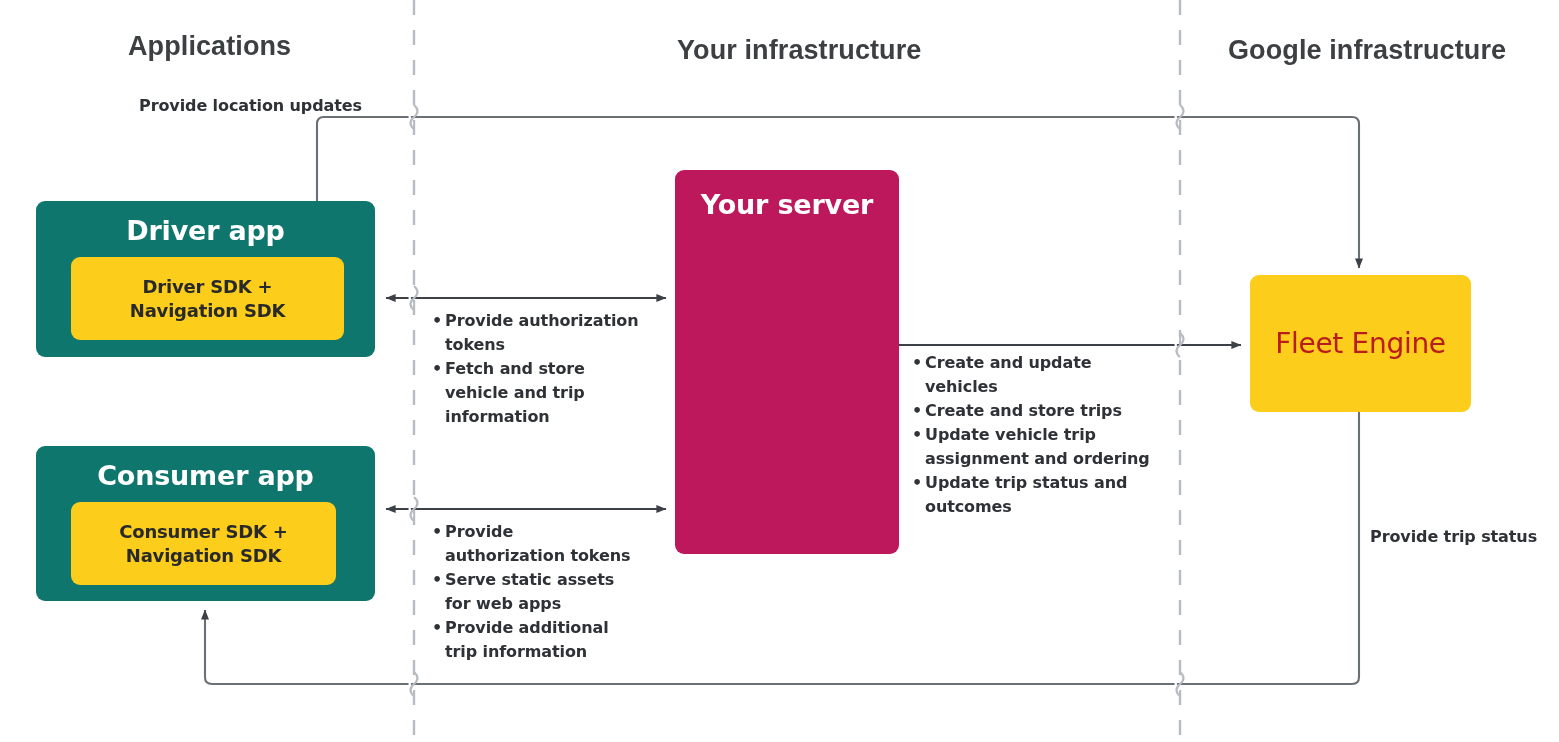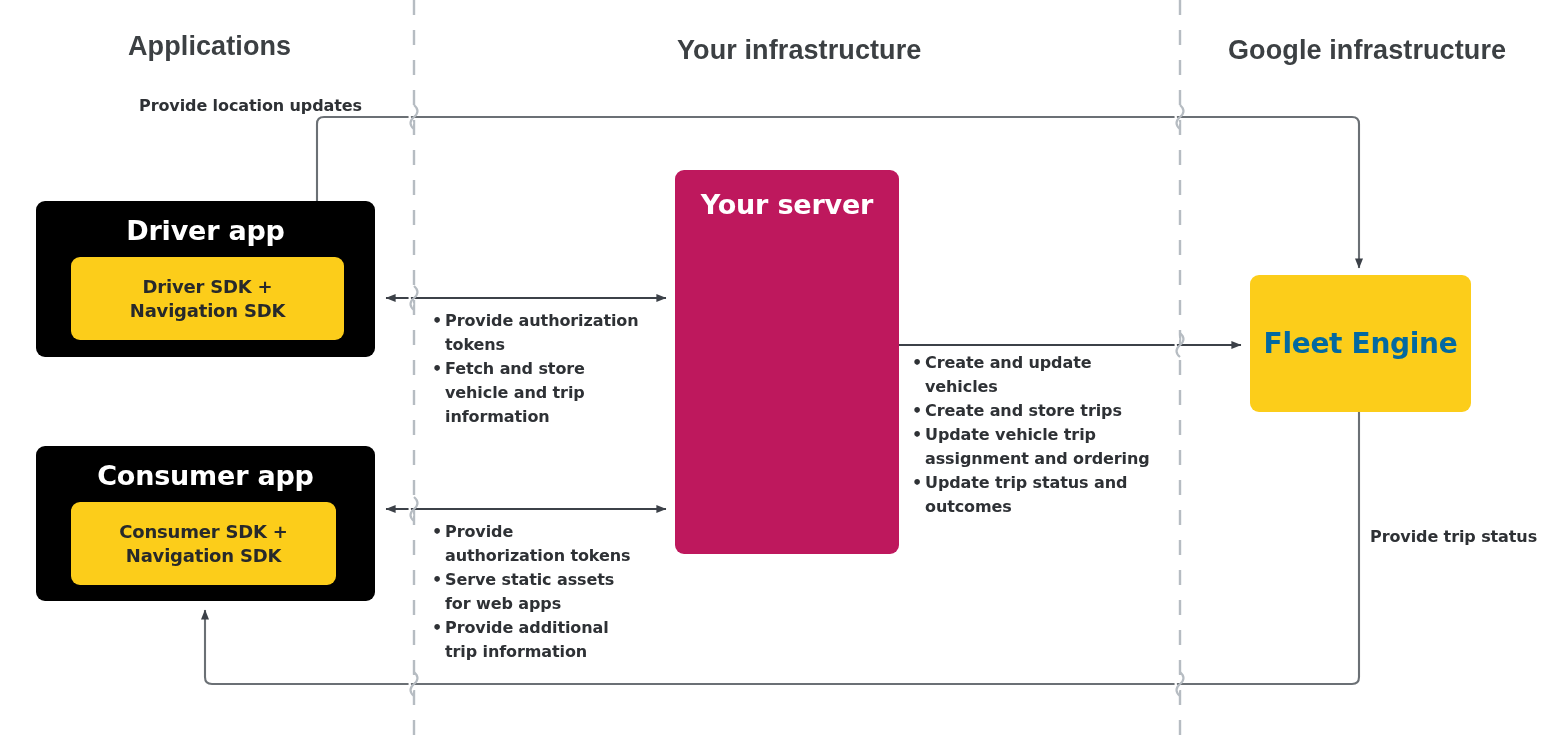--- a/index.html
+++ b/index.html
@@ -36,21 +36,21 @@
     white-space: nowrap;
     letter-spacing: 0.1px;
   }
   #head-applications   { left: 128px; top: 31px; }
   #head-your-infra     { left: 677px; top: 35px; }
   #head-google-infra   { left: 1228px; top: 35px; }
 
   
   .app-box {
     position: absolute;
-    background: #000000;
+    background: #0f766e;
     border-radius: 9px;
     box-sizing: border-box;
   }
   .app-title {
     position: absolute;
     left: 0;
     right: 0;
     text-align: center;
     color: #ffffff;
     font-family: "DejaVu Sans", sans-serif;
@@ -102,24 +102,24 @@
     top: 275px;
     width: 221px;
     height: 137px;
     background: #fccd1a;
     border-radius: 9px;
     display: flex;
     align-items: center;
     justify-content: center;
   }
   #fleet-engine .fe-label {
-    color: #0369a1;
+    color: #b91c1c;
     font-family: "DejaVu Sans", sans-serif;
     font-size: 28px;
-    font-weight: bold;
+    font-weight: normal;
     white-space: nowrap;
     letter-spacing: -0.3px;
   }
 
   
   .note {
     position: absolute;
     font-family: "DejaVu Sans", sans-serif;
     font-size: 16px;
     font-weight: bold;

